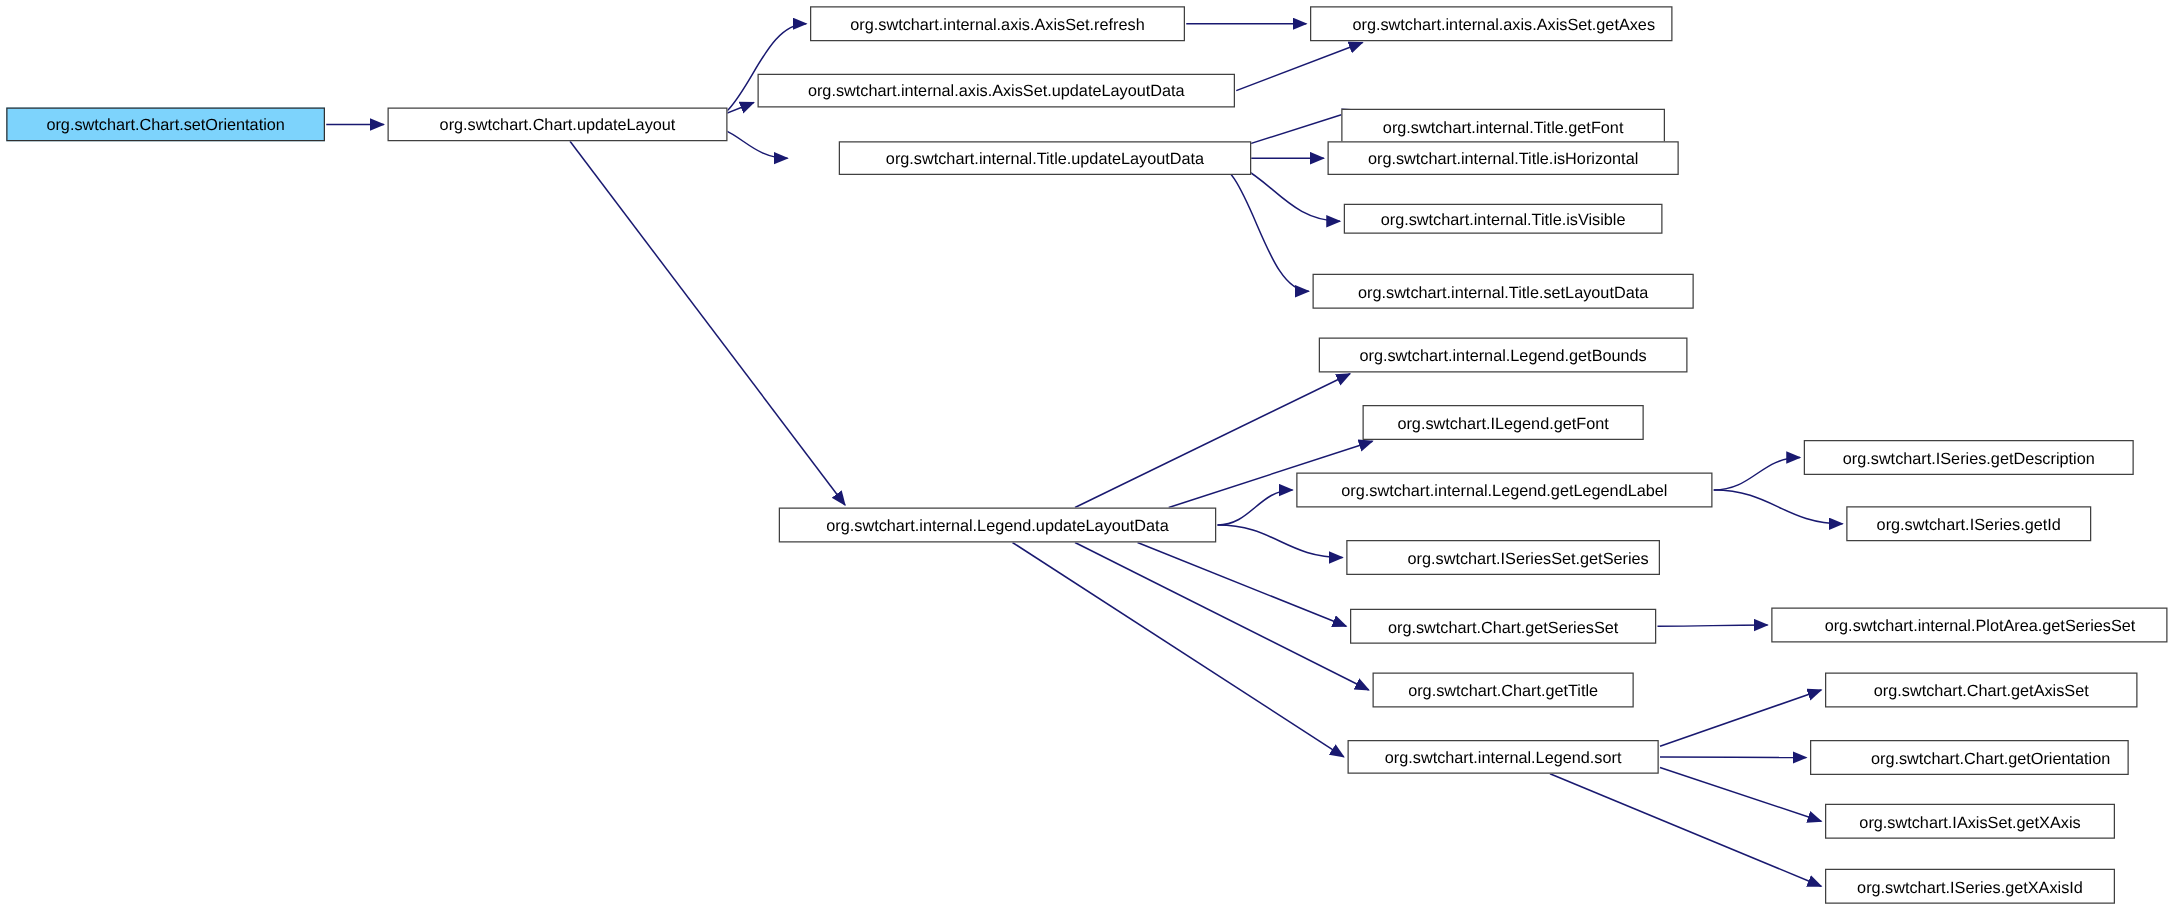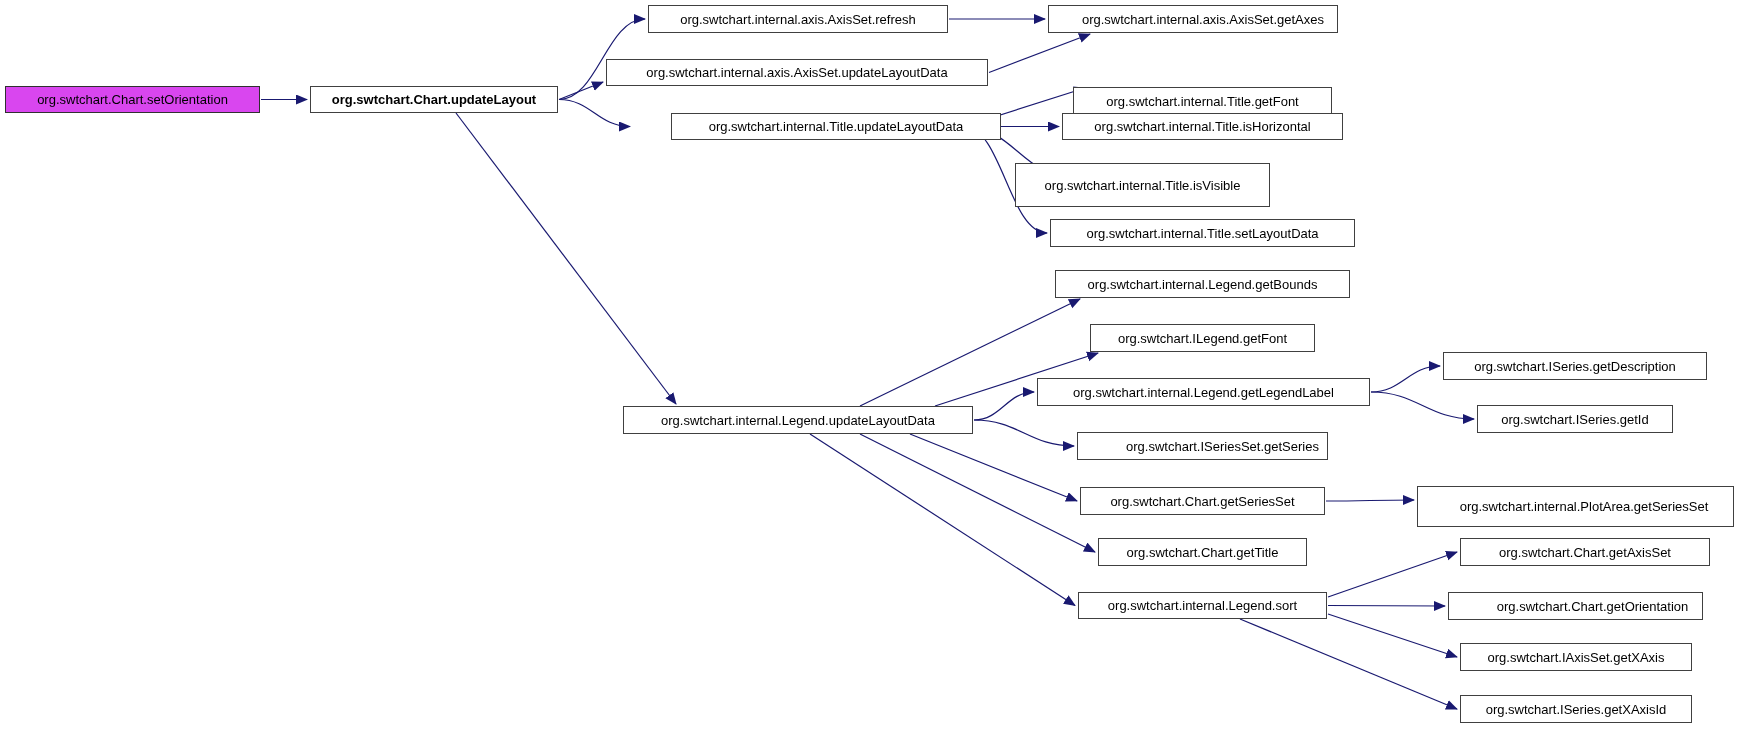--- a/index.html
+++ b/index.html
@@ -30,21 +30,21 @@
     color: #000000;
     font-size: 13px;
     line-height: 1;
     display: flex;
     align-items: center;
     justify-content: center;
     white-space: nowrap;
     cursor: pointer;
   }
   .node.highlight {
-    background: #d946ef;
+    background: #7dd3fc;
     border-color: #303030;
   }
 </style>
 </head>
 <body>
 
 <div id="graph">
   <svg id="edges" xmlns="http://www.w3.org/2000/svg" viewBox="0 0 1741 733">
       <defs>
         <marker id="arrow" markerUnits="userSpaceOnUse" markerWidth="14" markerHeight="12" refX="11" refY="5" orient="auto">
@@ -72,37 +72,37 @@
       <path d="M1371,392 C1402.05,392 1408.95,366 1440,366" fill="none" stroke="#191970" stroke-width="1.2" marker-end="url(#arrow)"></path>
       <path d="M1371,392 C1417.35,392 1427.65,419 1474,419" fill="none" stroke="#191970" stroke-width="1.2" marker-end="url(#arrow)"></path>
       <path d="M1326,501 C1365.6,501 1374.4,500 1414,500" fill="none" stroke="#191970" stroke-width="1.2" marker-end="url(#arrow)"></path>
       <path d="M1328,597 L1457,552" fill="none" stroke="#191970" stroke-width="1.2" marker-end="url(#arrow)"></path>
       <path d="M1328,605.5 C1380.65,605.5 1392.35,606 1445,606" fill="none" stroke="#191970" stroke-width="1.2" marker-end="url(#arrow)"></path>
       <path d="M1328,614 L1457,657" fill="none" stroke="#191970" stroke-width="1.2" marker-end="url(#arrow)"></path>
       <path d="M1240,619 L1457,709" fill="none" stroke="#191970" stroke-width="1.2" marker-end="url(#arrow)"></path>
     </svg>
 
 <div class="node highlight" style="left: 5px; top: 86px; width: 255px; height: 27px;">org.swtchart.Chart.setOrientation</div>
-    <div class="node" style="left: 310px; top: 86px; width: 248px; height: 27px; font-weight: bold;">org.swtchart.Chart.updateLayout</div>
+    <div class="node" style="left: 310px; top: 86px; width: 272px; height: 27px;">org.swtchart.Chart.updateLayout</div>
     <div class="node" style="left: 648px; top: 5px; width: 300px; height: 28px;">org.swtchart.internal.axis.AxisSet.refresh</div>
     <div class="node" style="left: 606px; top: 59px; width: 382px; height: 27px;">org.swtchart.internal.axis.AxisSet.updateLayoutData</div>
     <div class="node" style="left: 671px; top: 113px; width: 330px; height: 27px;">org.swtchart.internal.Title.updateLayoutData</div>
     <div class="node" style="left: 1048px; top: 5px; width: 290px; height: 28px; padding-left: 20px;">org.swtchart.internal.axis.AxisSet.getAxes</div>
     <div class="node" style="left: 1073px; top: 51px; width: 259px; height: 28px; margin-top: 36px;">org.swtchart.internal.Title.getFont</div>
     <div class="node" style="left: 1062px; top: 113px; width: 281px; height: 27px;">org.swtchart.internal.Title.isHorizontal</div>
-    <div class="node" style="left: 1015px; top: 163px; width: 255px; height: 44px;">org.swtchart.internal.Title.isVisible</div>
+    <div class="node" style="left: 1075px; top: 163px; width: 255px; height: 24px;">org.swtchart.internal.Title.isVisible</div>
     <div class="node" style="left: 1050px; top: 219px; width: 305px; height: 28px;">org.swtchart.internal.Title.setLayoutData</div>
     <div class="node" style="left: 623px; top: 406px; width: 350px; height: 28px;">org.swtchart.internal.Legend.updateLayoutData</div>
     <div class="node" style="left: 1055px; top: 270px; width: 295px; height: 28px;">org.swtchart.internal.Legend.getBounds</div>
     <div class="node" style="left: 1090px; top: 324px; width: 225px; height: 28px;">org.swtchart.ILegend.getFont</div>
     <div class="node" style="left: 1037px; top: 378px; width: 333px; height: 28px;">org.swtchart.internal.Legend.getLegendLabel</div>
     <div class="node" style="left: 1077px; top: 432px; width: 251px; height: 28px; padding-left: 40px;">org.swtchart.ISeriesSet.getSeries</div>
     <div class="node" style="left: 1080px; top: 487px; width: 245px; height: 28px;">org.swtchart.Chart.getSeriesSet</div>
     <div class="node" style="left: 1098px; top: 538px; width: 209px; height: 28px;">org.swtchart.Chart.getTitle</div>
     <div class="node" style="left: 1078px; top: 592px; width: 249px; height: 27px;">org.swtchart.internal.Legend.sort</div>
     <div class="node" style="left: 1443px; top: 352px; width: 264px; height: 28px;">org.swtchart.ISeries.getDescription</div>
     <div class="node" style="left: 1477px; top: 405px; width: 196px; height: 28px;">org.swtchart.ISeries.getId</div>
-    <div class="node" style="left: 1417px; top: 486px; width: 317px; height: 41px; padding-left: 17px;">org.swtchart.internal.PlotArea.getSeriesSet</div>
+    <div class="node" style="left: 1417px; top: 486px; width: 317px; height: 28px; padding-left: 17px;">org.swtchart.internal.PlotArea.getSeriesSet</div>
     <div class="node" style="left: 1460px; top: 538px; width: 250px; height: 28px;">org.swtchart.Chart.getAxisSet</div>
     <div class="node" style="left: 1448px; top: 592px; width: 255px; height: 28px; padding-left: 34px;">org.swtchart.Chart.getOrientation</div>
     <div class="node" style="left: 1460px; top: 643px; width: 232px; height: 28px;">org.swtchart.IAxisSet.getXAxis</div>
     <div class="node" style="left: 1460px; top: 695px; width: 232px; height: 28px;">org.swtchart.ISeries.getXAxisId</div>
   </div>
 
 </body></html>

